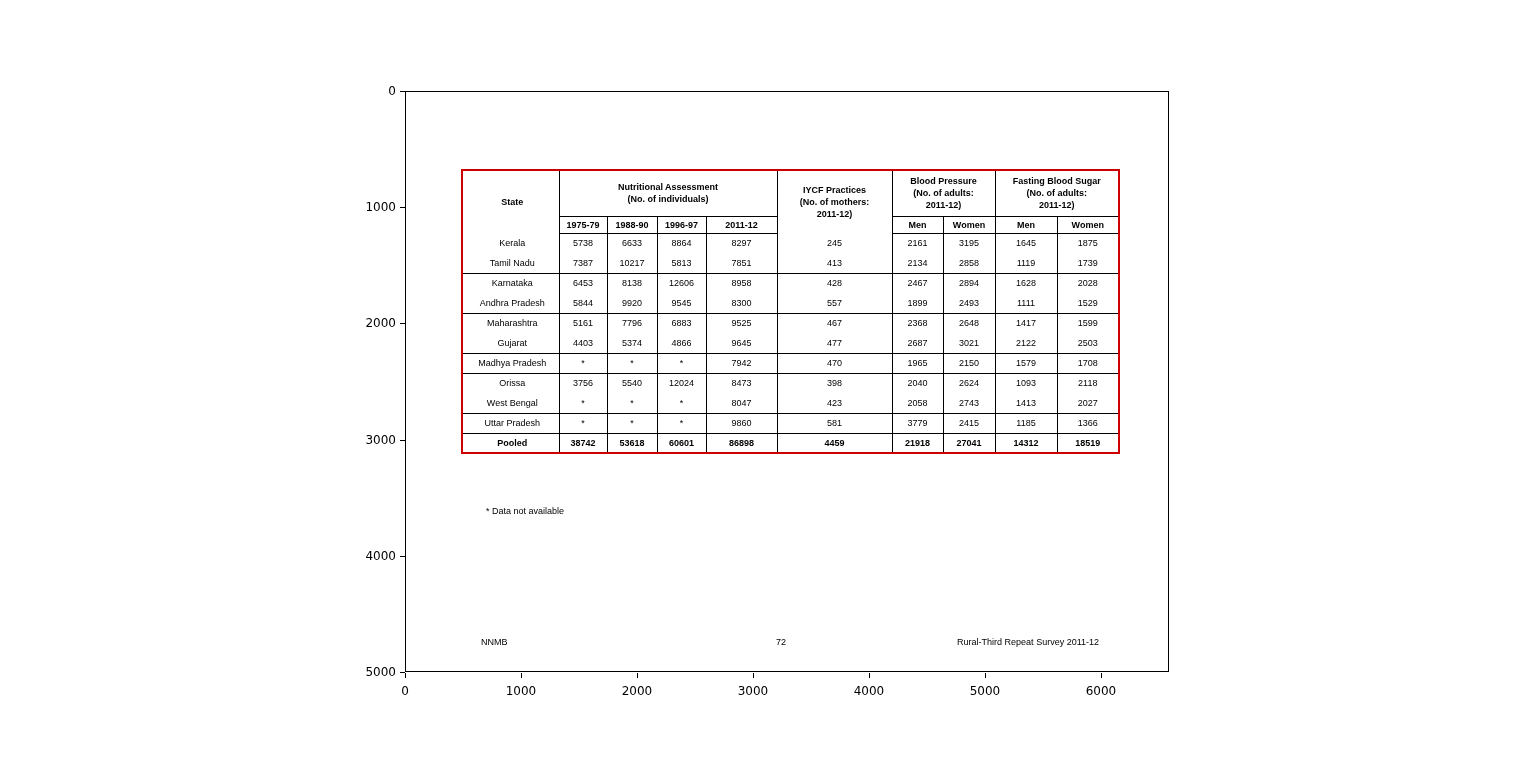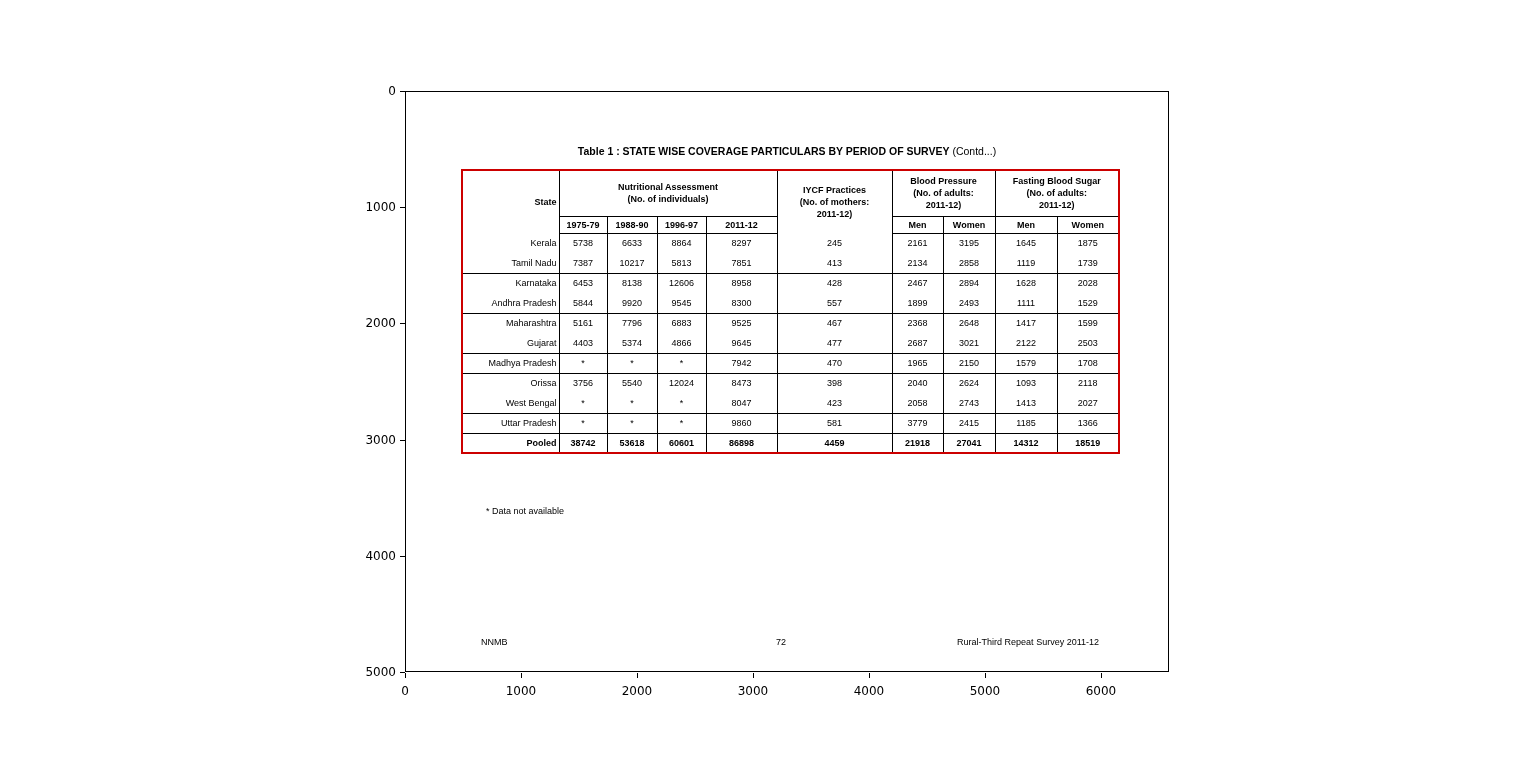--- a/index.html
+++ b/index.html
@@ -30,22 +30,22 @@
   table.cov th, table.cov td { border-left:1px solid #000; padding:0 2px;
               text-align:center; vertical-align:middle; font-weight:normal; }
   table.cov thead th { font-weight:bold; }
   table.cov tr.grp-row { height:46px; }
   table.cov tr.sub-row { height:17px;padding-left:44px; }
   table.cov tr.sub-row th { border-top:1px solid #000; border-bottom:1px solid #000; }
   table.cov th.spans2 { border-bottom:1px solid #000; }
   table.cov tbody tr { height:20px; }
   table.cov tbody tr.sep td { border-top:1px solid #000; }
   table.cov tbody tr.bold td { font-weight:bold; }
-  table.cov td.state, table.cov th.state-h { text-align:right; padding-left:5px; }
-  table.cov th.state-h { }
+  table.cov td.state, table.cov th.state-h { text-align:center; padding-left:5px; }
+  table.cov th.state-h { text-align:center; }
   .grp div { line-height:12px; }
 
   .footnote { position:absolute; left:80px; top:378px; font-size:9px;margin-top:36px; }
   .pfooter { position:absolute; top:545px; left:0; width:100%; font-size:9px; }
   .pfooter .fl { position:absolute; left:75px; }
   .pfooter .fc { position:absolute; left:340px; width:70px; text-align:center; }
   .pfooter .fr { position:absolute; right:69px; text-align:right;margin-left:8px; }
 </style>
 </head>
 <body>
@@ -77,24 +77,20 @@
   <span class="tick-label xtick" style="left:375px">0</span>
   <span class="tick-label xtick" style="left:491px">1000</span>
   <span class="tick-label xtick" style="left:607px">2000</span>
   <span class="tick-label xtick" style="left:723px">3000</span>
   <span class="tick-label xtick" style="left:839px">4000</span>
   <span class="tick-label xtick" style="left:955px">5000</span>
   <span class="tick-label xtick" style="left:1071px">6000</span>
 
   <div class="axes">
 
-    <div class="doc-title">
-      <b>Table 1 : STATE WISE COVERAGE PARTICULARS BY PERIOD OF SURVEY</b>
-      <span class="contd">(Contd...)</span>
-    </div>
 
     <table class="cov">
       <colgroup>
         <col style="width:97px">
           <col style="width:48px">
           <col style="width:50px">
         <col style="width:49px">
           <col style="width:71px">
           <col style="width:115px">
         <col style="width:51px">

